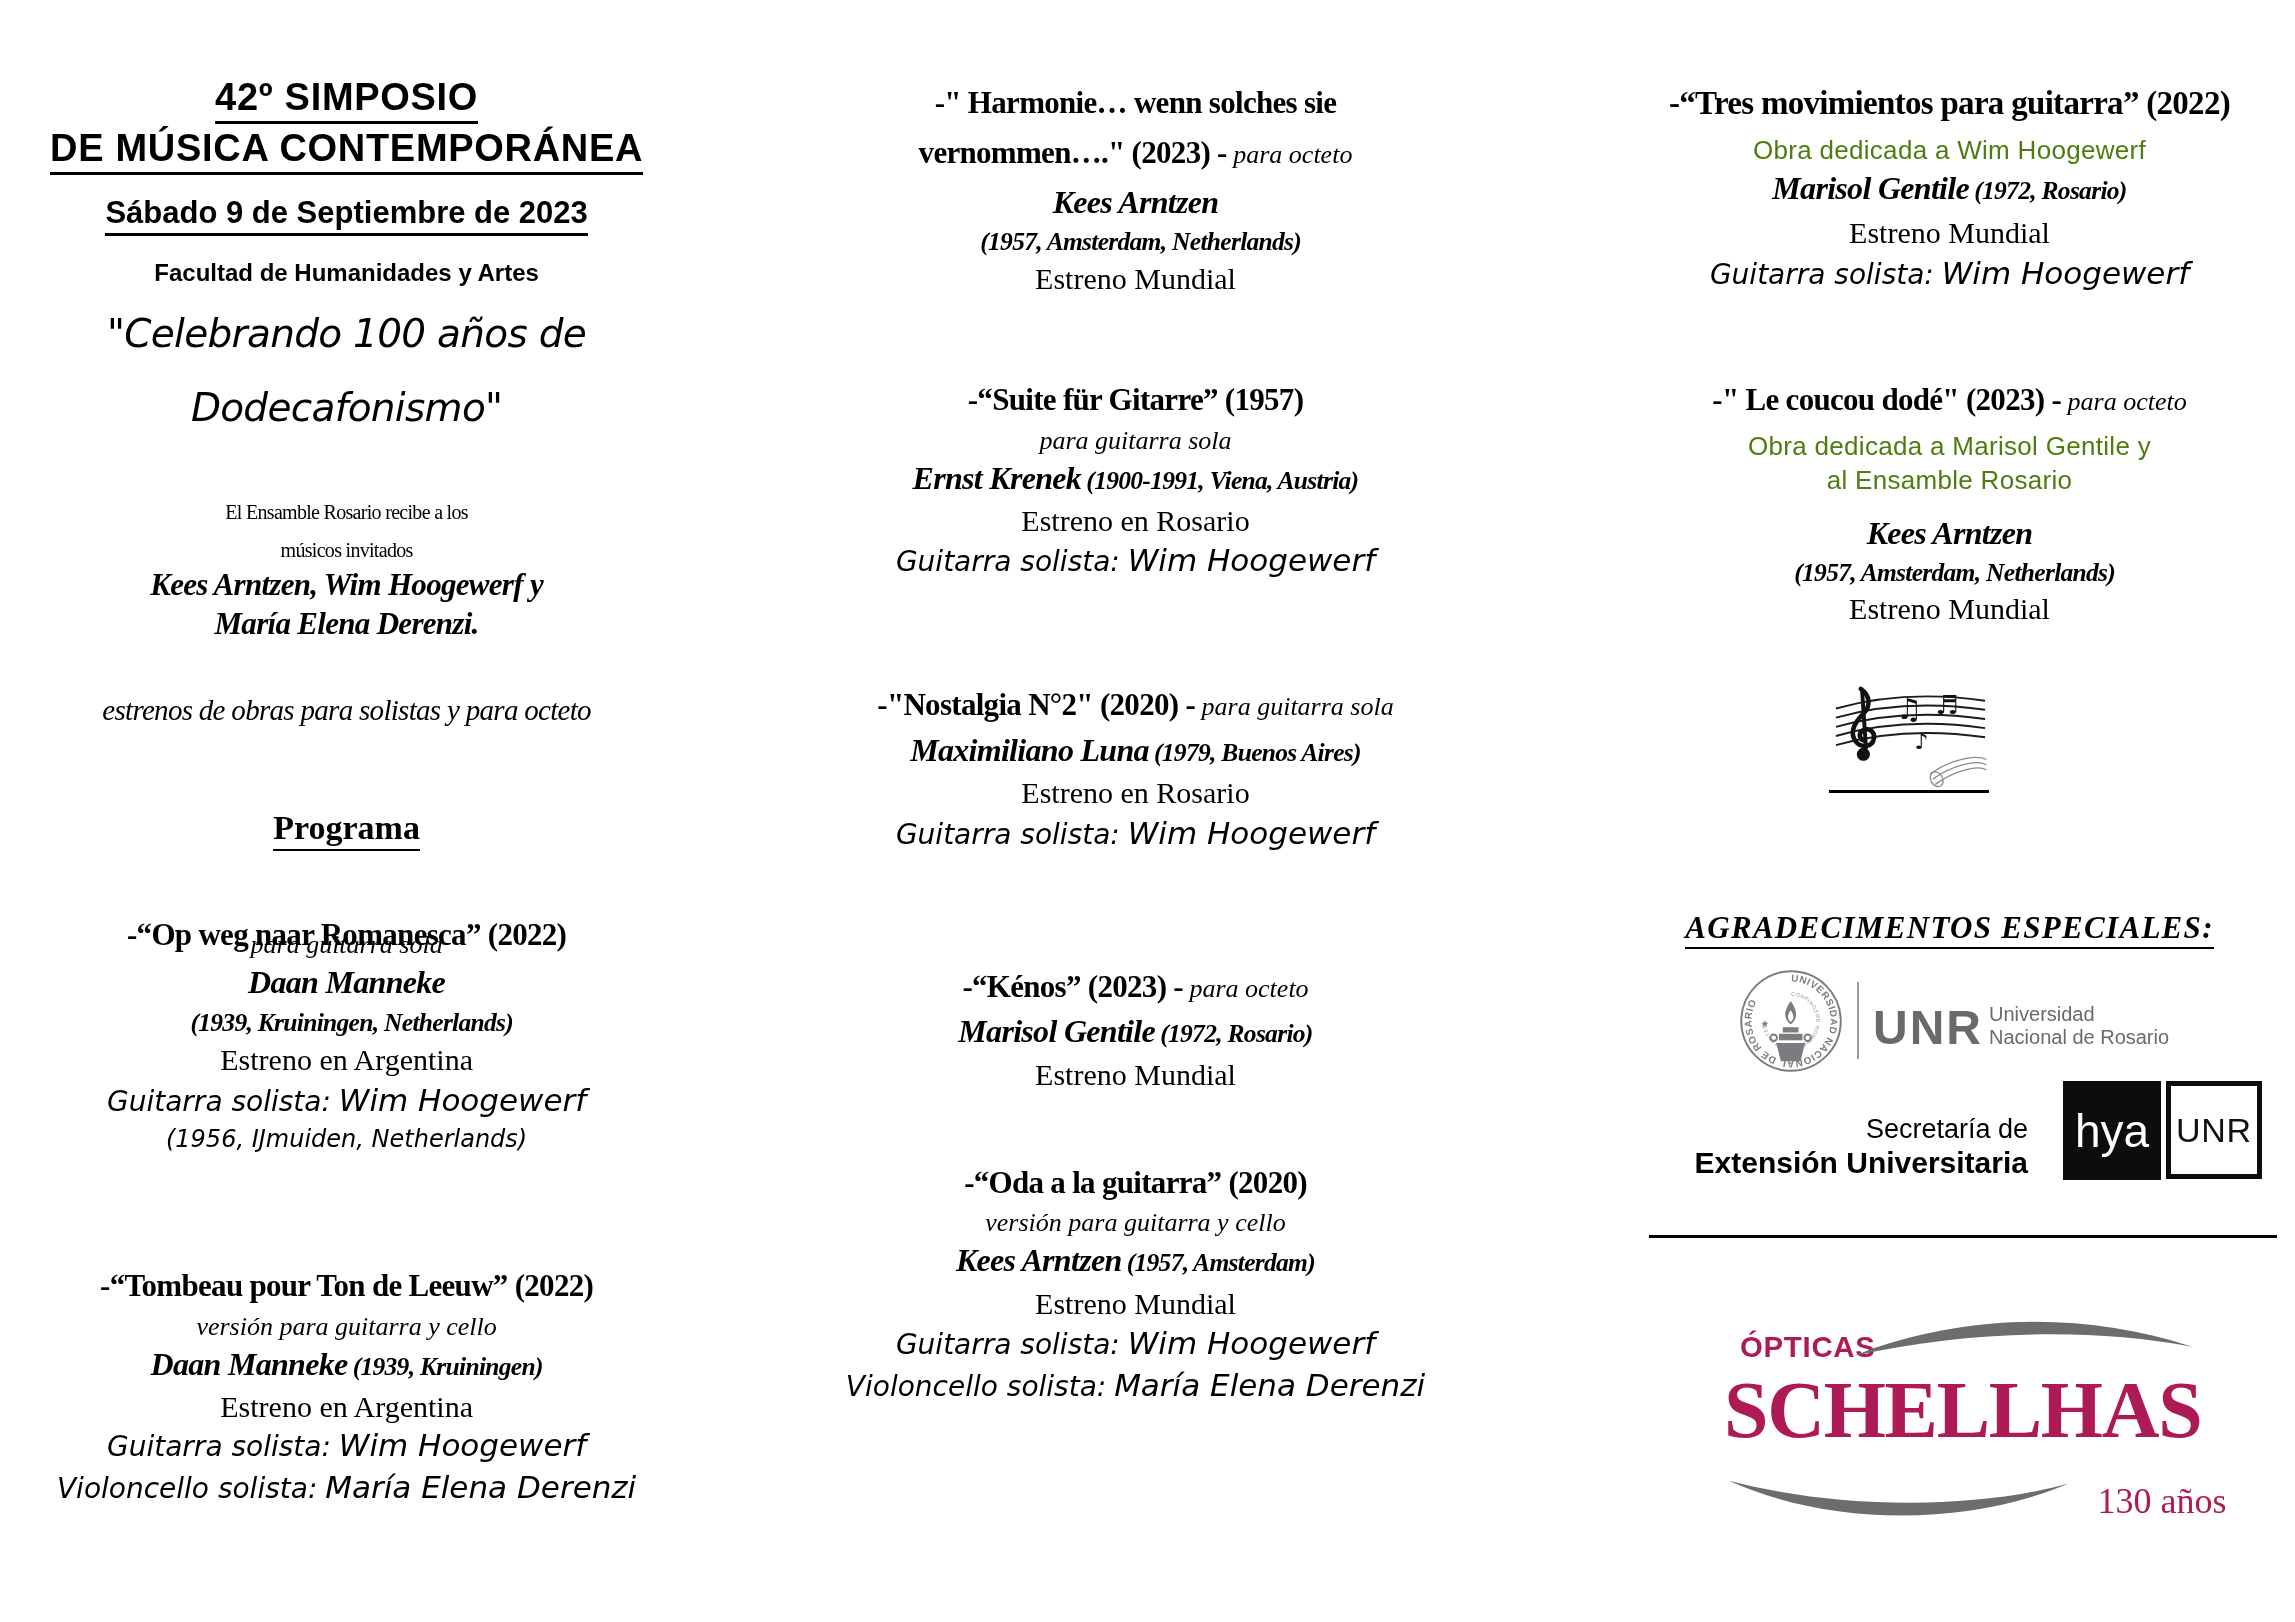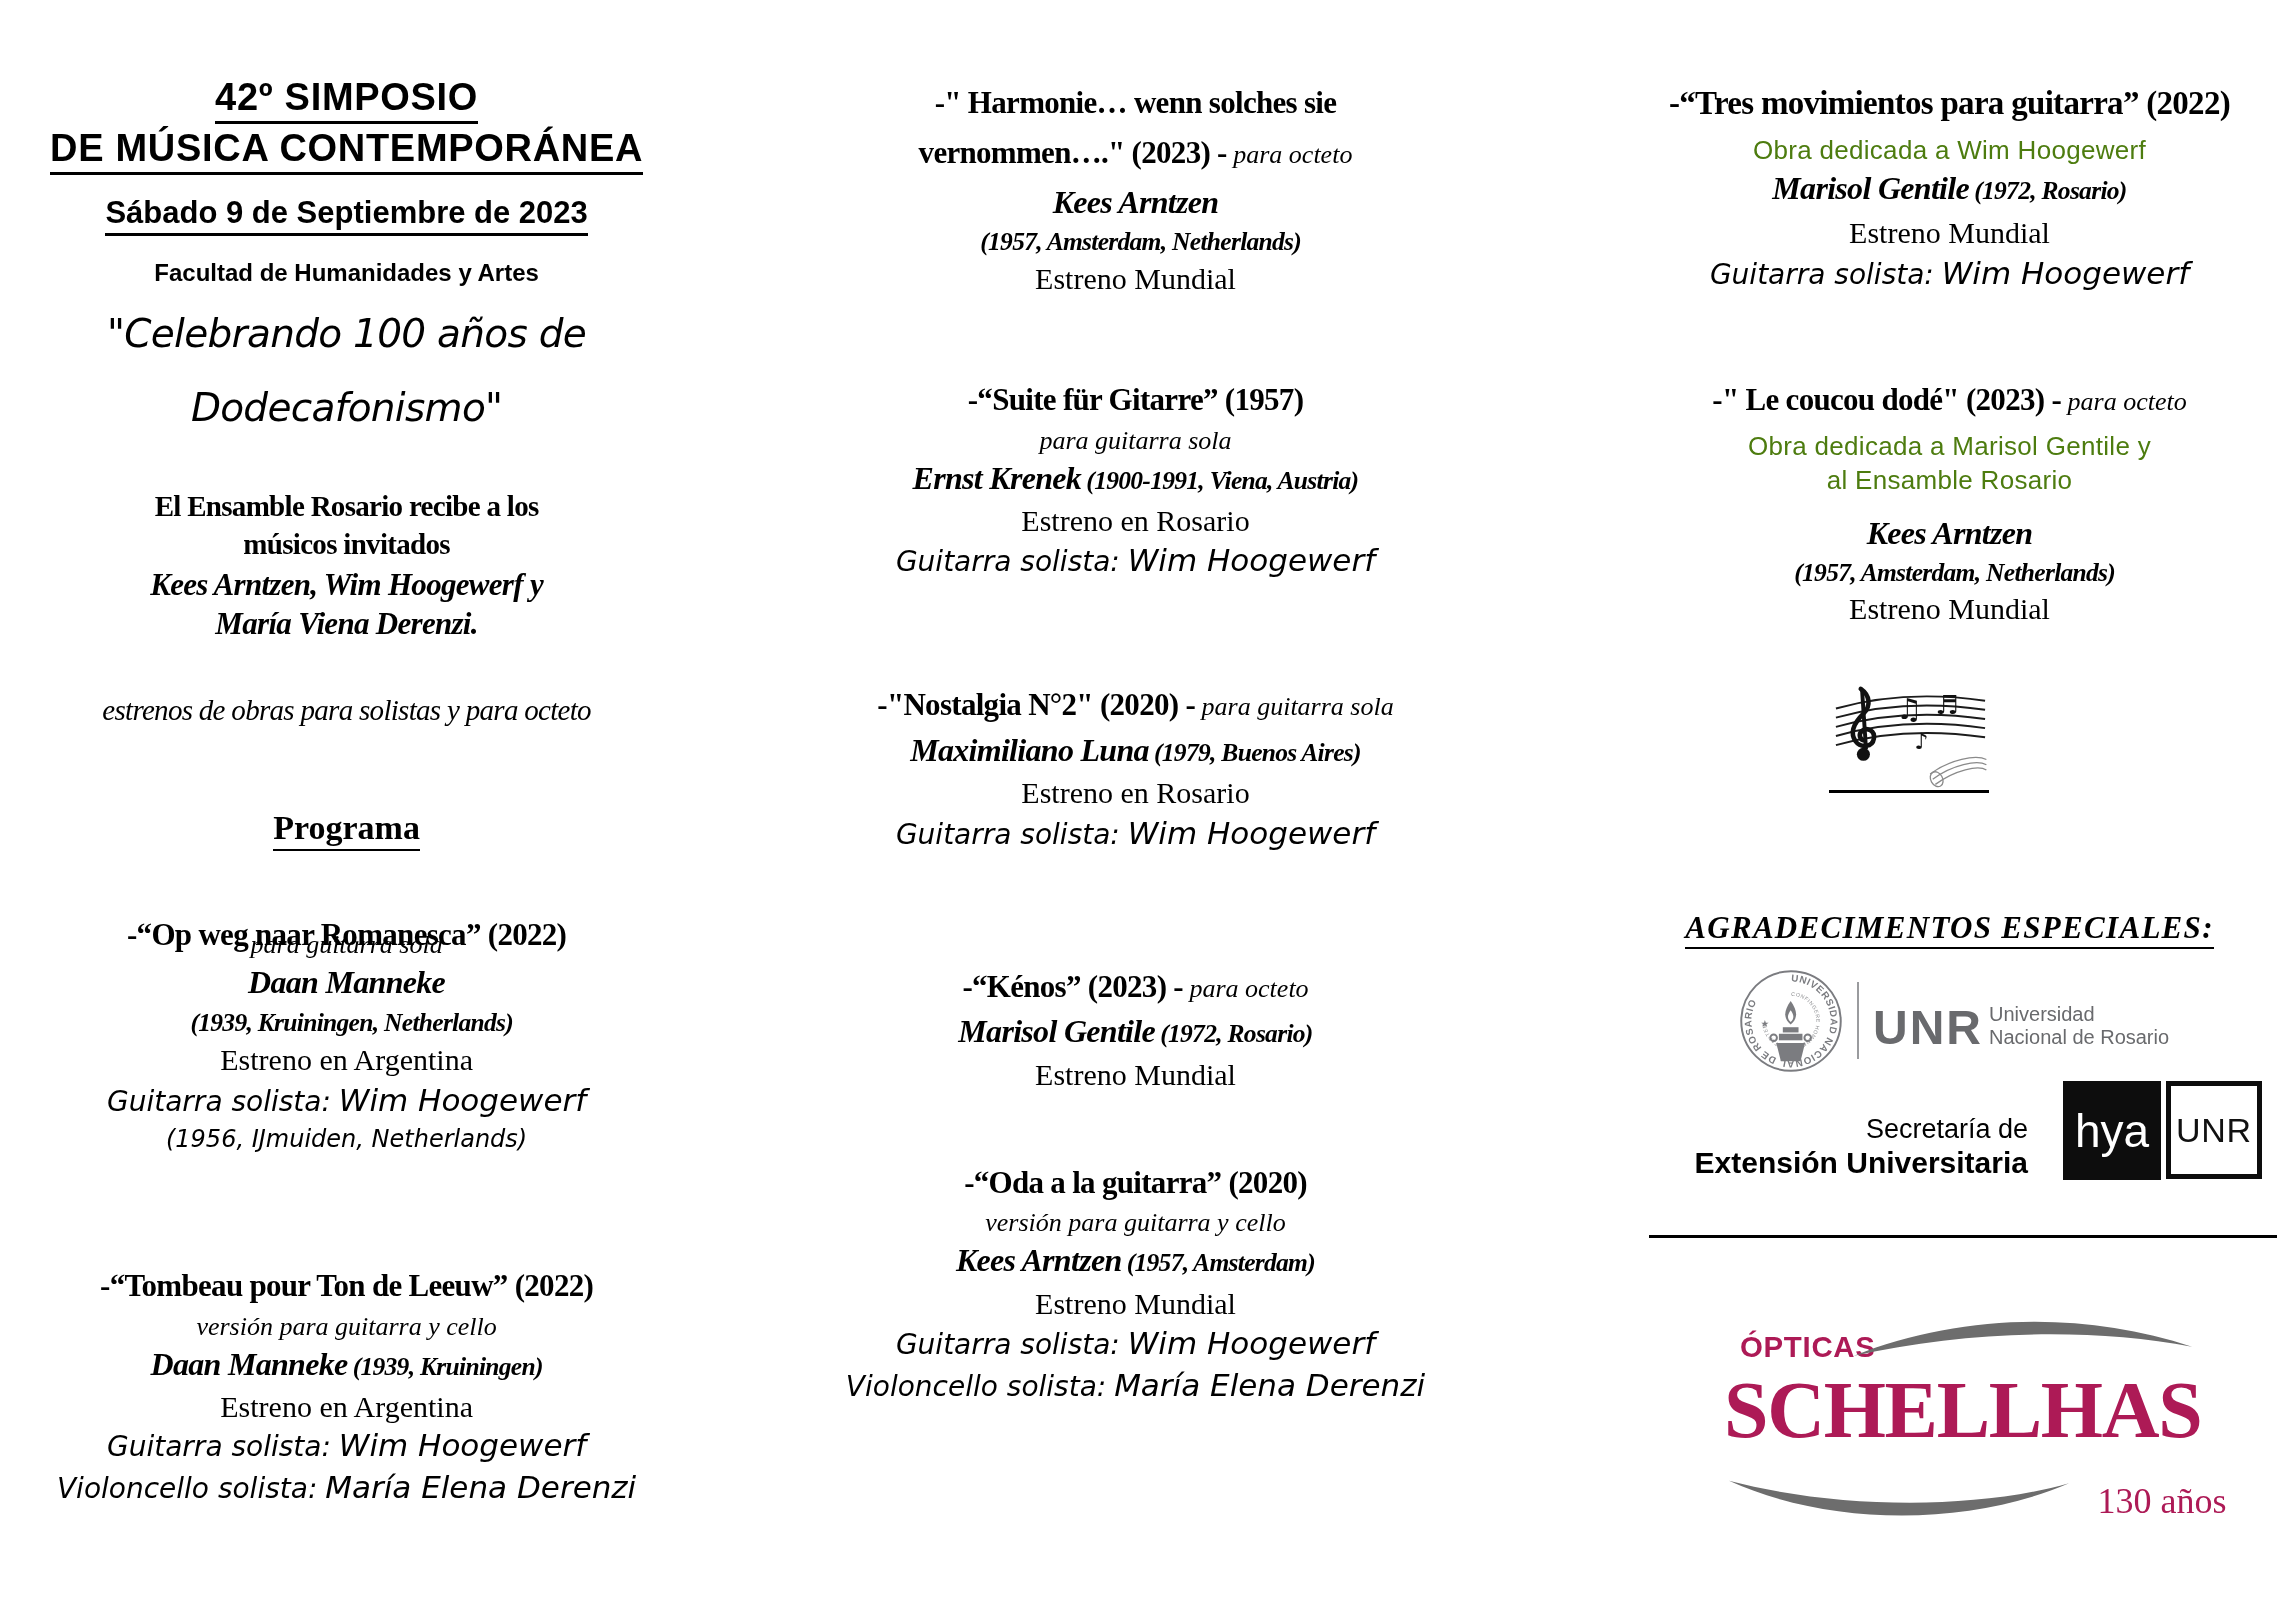--- a/index.html
+++ b/index.html
@@ -8,21 +8,21 @@
   .ln{position:absolute;left:0;width:100%;text-align:center;line-height:1.08;}
   .fsans{font-family:"Liberation Sans",sans-serif;}
   .fserif{font-family:"Liberation Serif",serif;}
   .fscript{font-family:"DejaVu Sans",sans-serif;font-style:italic;}
   .u{display:inline-block;border-bottom:3.3px solid #000;padding-bottom:3.3px;}
   .u3{display:inline-block;border-bottom:2.6px solid #000;padding-bottom:2.6px;}
   .t1{font-size:38px;font-weight:bold;letter-spacing:0.7px;}
   .date{font-size:31px;font-weight:bold;}
   .venue{font-size:24px;font-weight:bold;}
   .theme{font-size:39px;letter-spacing:-0.7px;}
-  .introB{font-size:29px;font-weight:bold;letter-spacing:-0.7px;}
+  .introB{font-size:20px;font-weight:normal;letter-spacing:-0.7px;margin-top:11px;}
   .guests{font-size:31px;font-weight:bold;font-style:italic;letter-spacing:-0.7px;}
   .desc{font-size:29px;font-style:italic;letter-spacing:-0.7px;}
   .prog{font-size:34px;font-weight:bold;}
   .wt{font-size:31px;font-weight:bold;letter-spacing:-0.7px;}
   .sfx{font-size:26px;font-style:italic;font-weight:normal;letter-spacing:0;margin-left:6.5px;}
   .instr{font-size:26px;font-style:italic;}
   .comp{font-size:32px;font-weight:bold;font-style:italic;letter-spacing:-0.7px;}
   .cinfo{font-size:25.5px;font-weight:bold;font-style:italic;letter-spacing:-0.7px;margin-left:5.2px;}
   .prem{font-size:30px;}
   .glabel{font-size:28px;}
@@ -52,21 +52,21 @@
   <div class="col" style="left:19.6px;width:654px;">
     <div class="ln fsans t1" style="top:77px;"><span class="u">42º SIMPOSIO</span></div>
     <div class="ln fsans t1" style="top:128px;"><span class="u">DE MÚSICA CONTEMPORÁNEA</span></div>
     <div class="ln fsans date" style="top:196px;"><span class="u">Sábado 9 de Septiembre de 2023</span></div>
     <div class="ln fsans venue" style="top:260px;">Facultad de Humanidades y Artes</div>
     <div class="ln fscript theme" style="top:313px;">"Celebrando 100 años de</div>
     <div class="ln fscript theme" style="top:387px;">Dodecafonismo"</div>
     <div class="ln fserif introB" style="top:491px;">El Ensamble Rosario recibe a los</div>
     <div class="ln fserif guests" style="top:568px;">Kees Arntzen, Wim Hoogewerf y</div>
     <div class="ln fserif introB" style="top:529px;">músicos invitados</div>
-    <div class="ln fserif guests" style="top:607px;">María Viena Derenzi.</div>
+    <div class="ln fserif guests" style="top:607px;">María Elena Derenzi.</div>
     <div class="ln fserif desc" style="top:695px;">estrenos de obras para solistas y para octeto</div>
     <div class="ln fserif prog" style="top:810px;"><span class="u3">Programa</span></div>
 
     <div>
       <div class="ln fserif wt" style="top:918px;">-“Op weg naar Romanesca” (2022)</div>
       <div class="ln fserif instr" style="top:931px;">para guitarra sola</div>
       <div class="ln fserif comp" style="top:965px;">Daan Manneke</div>
       <div class="ln fserif cinfo" style="top:1009px;">(1939, Kruiningen, Netherlands)</div>
       <div class="ln fserif prem" style="top:1044px;">Estreno en Argentina</div>
       <div class="ln fscript" style="top:1084px;"><span class="glabel">Guitarra solista:</span><span class="gname">Wim Hoogewerf</span></div>

